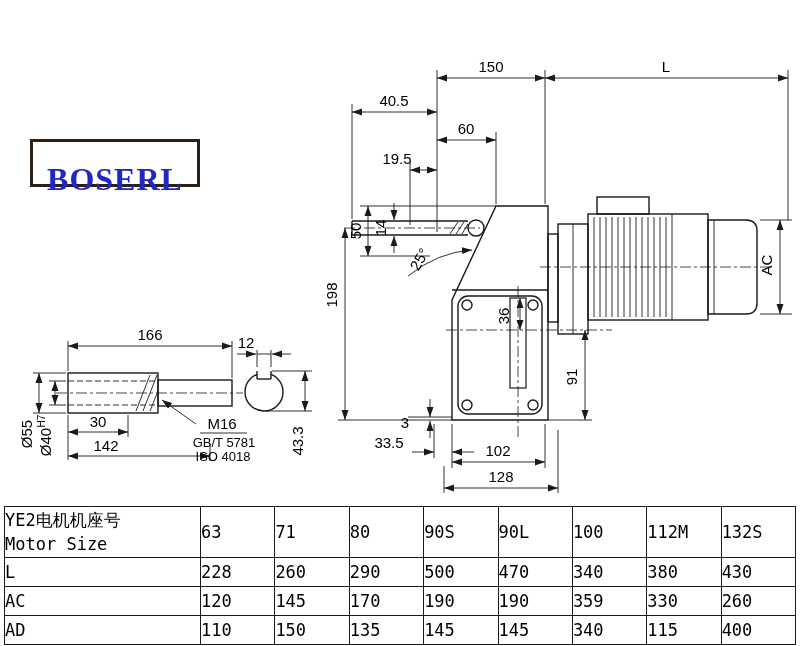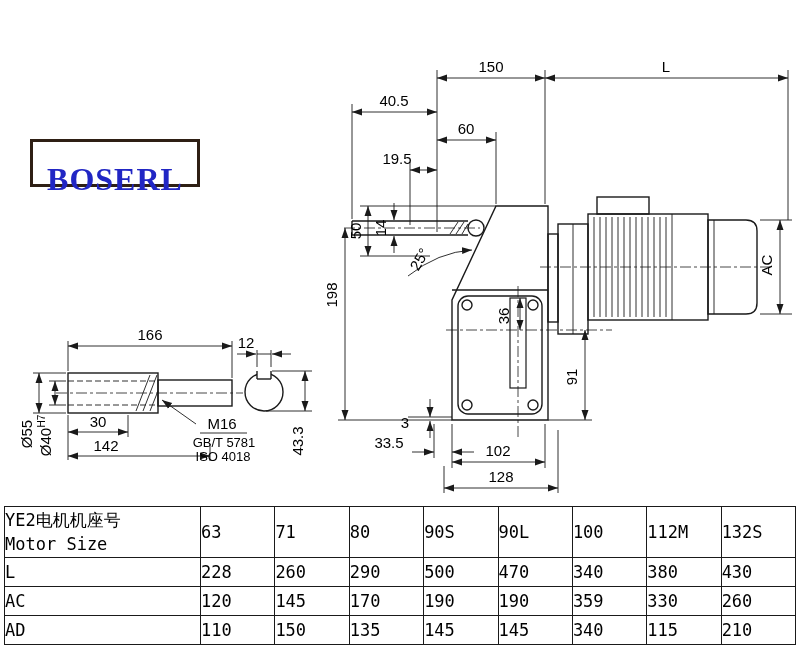--- a/index.html
+++ b/index.html
@@ -263,18 +263,18 @@
       </tr>
       <tr>
         <td>AD</td>
         <td>110</td>
         <td>150</td>
         <td>135</td>
         <td>145</td>
         <td>145</td>
         <td>340</td>
         <td>115</td>
-        <td>210</td>
+        <td>400</td>
       </tr>
     </tbody>
   </table>
 
 </div>
 
 </body></html>

